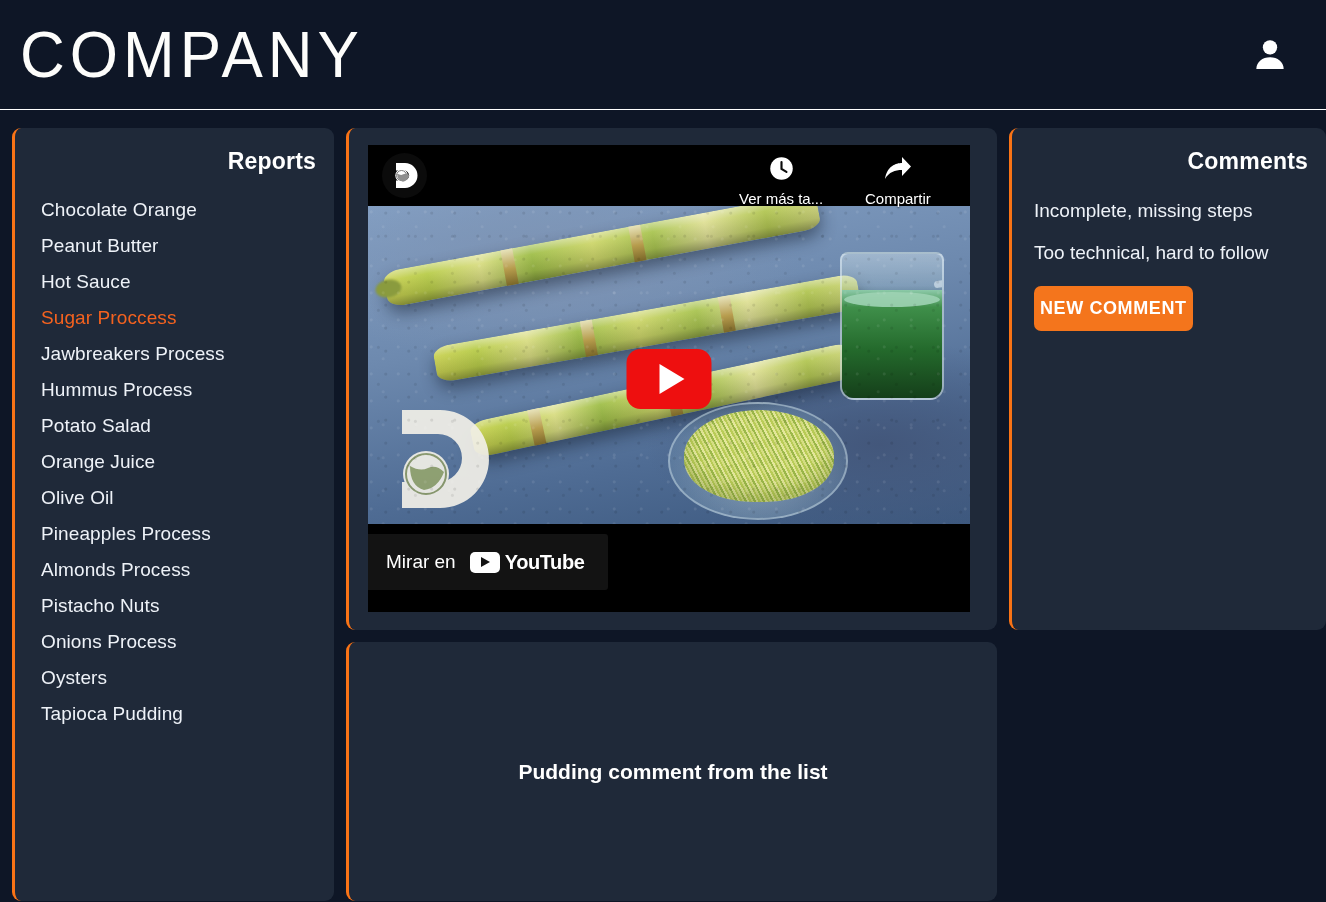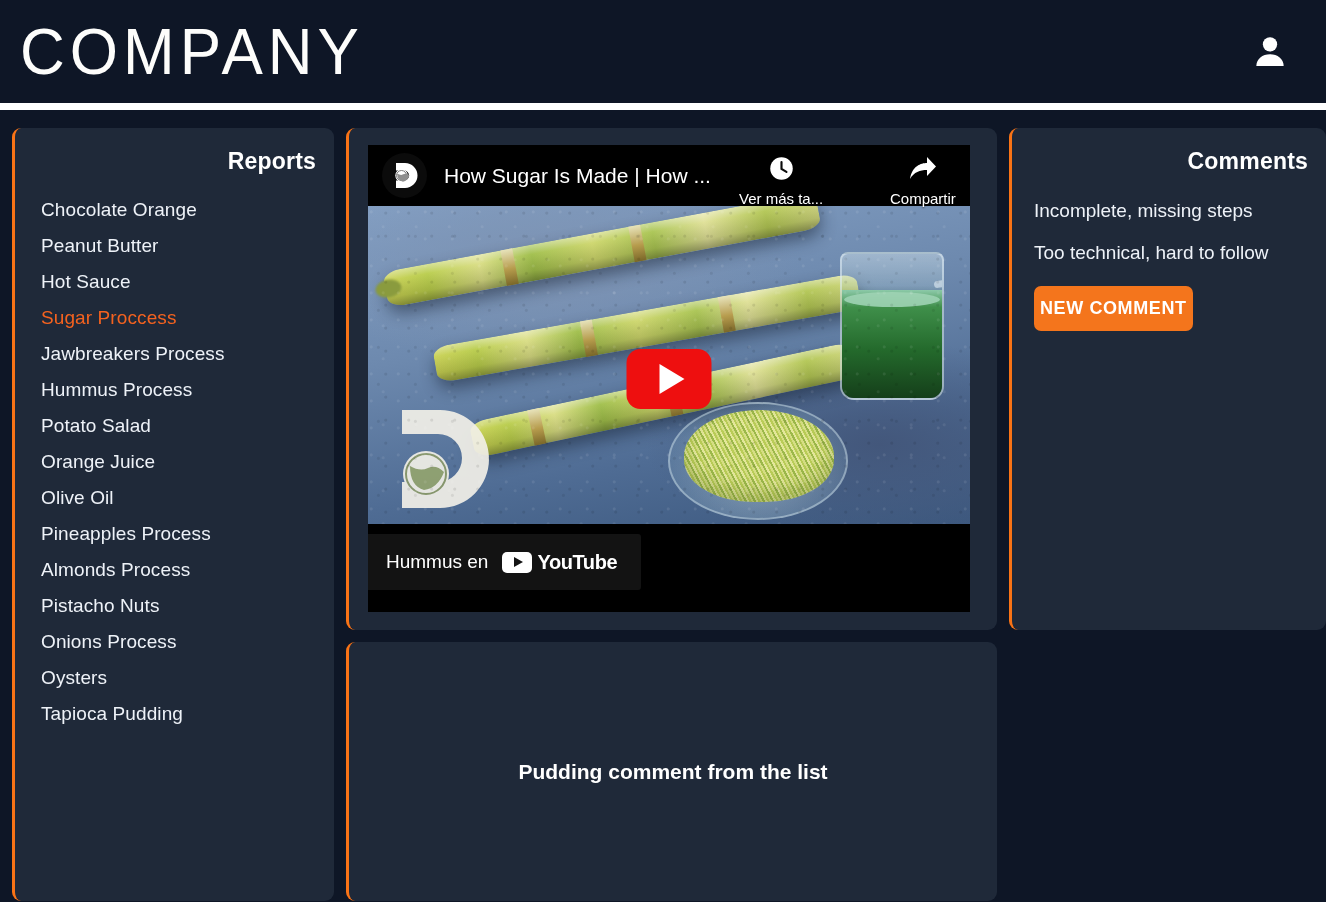--- a/index.html
+++ b/index.html
@@ -16,21 +16,21 @@
     font-family: "Liberation Sans", sans-serif;
     color: #f3f6fb;
     -webkit-font-smoothing: antialiased;
   }
 
   
   .app-header {
     position: relative;
     height: 110px;
     background: #0e1626;
-    border-bottom: 7px solid #ffffff;
+    border-bottom: 1px solid #ffffff;
     display: flex;
     align-items: center;
     justify-content: space-between;
     padding: 0 28px 0 20px;
   }
 
   .brand {
     font-family: "Liberation Sans", sans-serif;
     font-size: 62px;
     font-weight: 300;
@@ -294,21 +294,21 @@
   }
   .yt-action .ico { height: 30px; display: flex; align-items: center; }
   .yt-action .lbl {
     font-size: 15px;
     color: #fff;
     margin-top: 7px;
     white-space: nowrap;
     text-shadow: 0 1px 2px rgba(0,0,0,.7);
   }
   .act-later { left: 371px; }
-  .act-share { left: 522px; }
+  .act-share { left: 497px; }
 
   
   .yt-bottombar {
     position: absolute;
     left: 0; bottom: 0;
     width: 602px;
     height: 88px;
     background: #000;
   }
   .watch-on {
@@ -470,21 +470,20 @@
         <div class="yt-topbar">
           <span class="yt-avatar">
             <svg viewBox="0 0 45 45" width="45" height="45" aria-hidden="true">
               <circle cx="22.5" cy="22.5" r="22.5" fill="#0b0b0b"></circle>
               <path d="M14 10 h9 a12.5 12.5 0 0 1 0 25 h-9 v-7.5 h8 a5 5 0 0 0 0-10 h-8 Z" fill="#ffffff"></path>
               <circle cx="19.5" cy="22.5" r="6.2" fill="#ffffff"></circle>
               <circle cx="19.5" cy="22.5" r="5" fill="none" stroke="#6d6d6d" stroke-width="0.9"></circle>
               <path d="M15 20.5 q4 2.5 7 .6 q3 -1.8 5.5 1.4 q-2 5.5 -6.5 6.2 q-5.5 -1 -6 -8.2 Z" fill="#8d8d8d"></path>
             </svg>
           </span>
-          <span class="yt-title">How Sugar Is Made | How ...</span>
         </div>
 
         <div class="yt-action act-later">
           <span class="ico">
             <svg width="27" height="27" viewBox="0 0 24 24" aria-hidden="true">
               <circle cx="12" cy="12" r="10" fill="#ffffff"></circle>
               <path d="M12 6.2 v6.2 l4.4 2.6" stroke="#0b0b0b" stroke-width="1.9" fill="none" stroke-linecap="round"></path>
             </svg>
           </span>
           <span class="lbl">Ver más ta...</span>
@@ -494,21 +493,21 @@
           <span class="ico">
             <svg width="30" height="27" viewBox="0 0 30 27" aria-hidden="true">
               <path d="M2 24 C4 11 13 8 19 8 V2 l9 9.5 L19 21 v-6 C12 15 6 17 2 24 Z" fill="#ffffff"></path>
             </svg>
           </span>
           <span class="lbl">Compartir</span>
         </div>
 
         <div class="yt-bottombar">
           <div class="watch-on">
-            <span class="txt">Hummus en</span>
+            <span class="txt">Mirar en</span>
             <span class="yt-logo">
               <span class="badge">
                   <span class="t"></span>
                 </span>
               <span class="word">YouTube</span>
             </span>
           </div>
         </div>
 
       </div>

